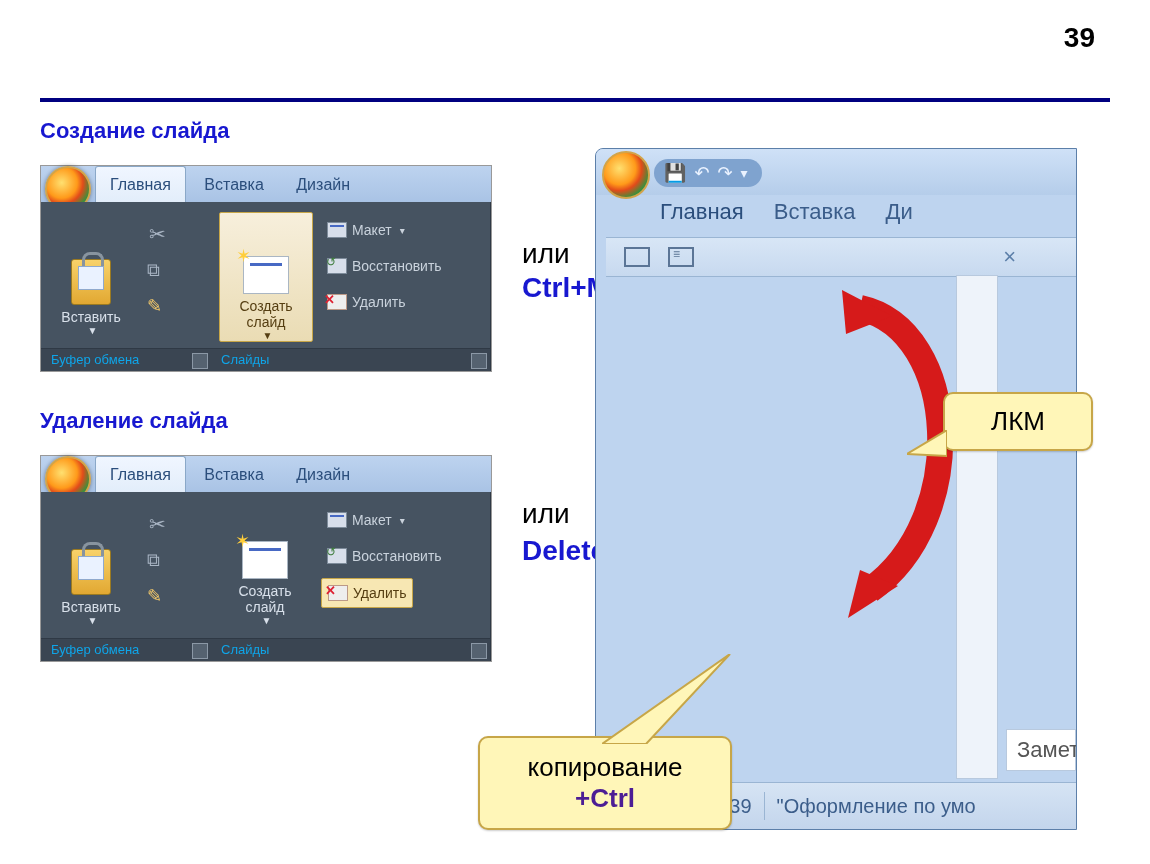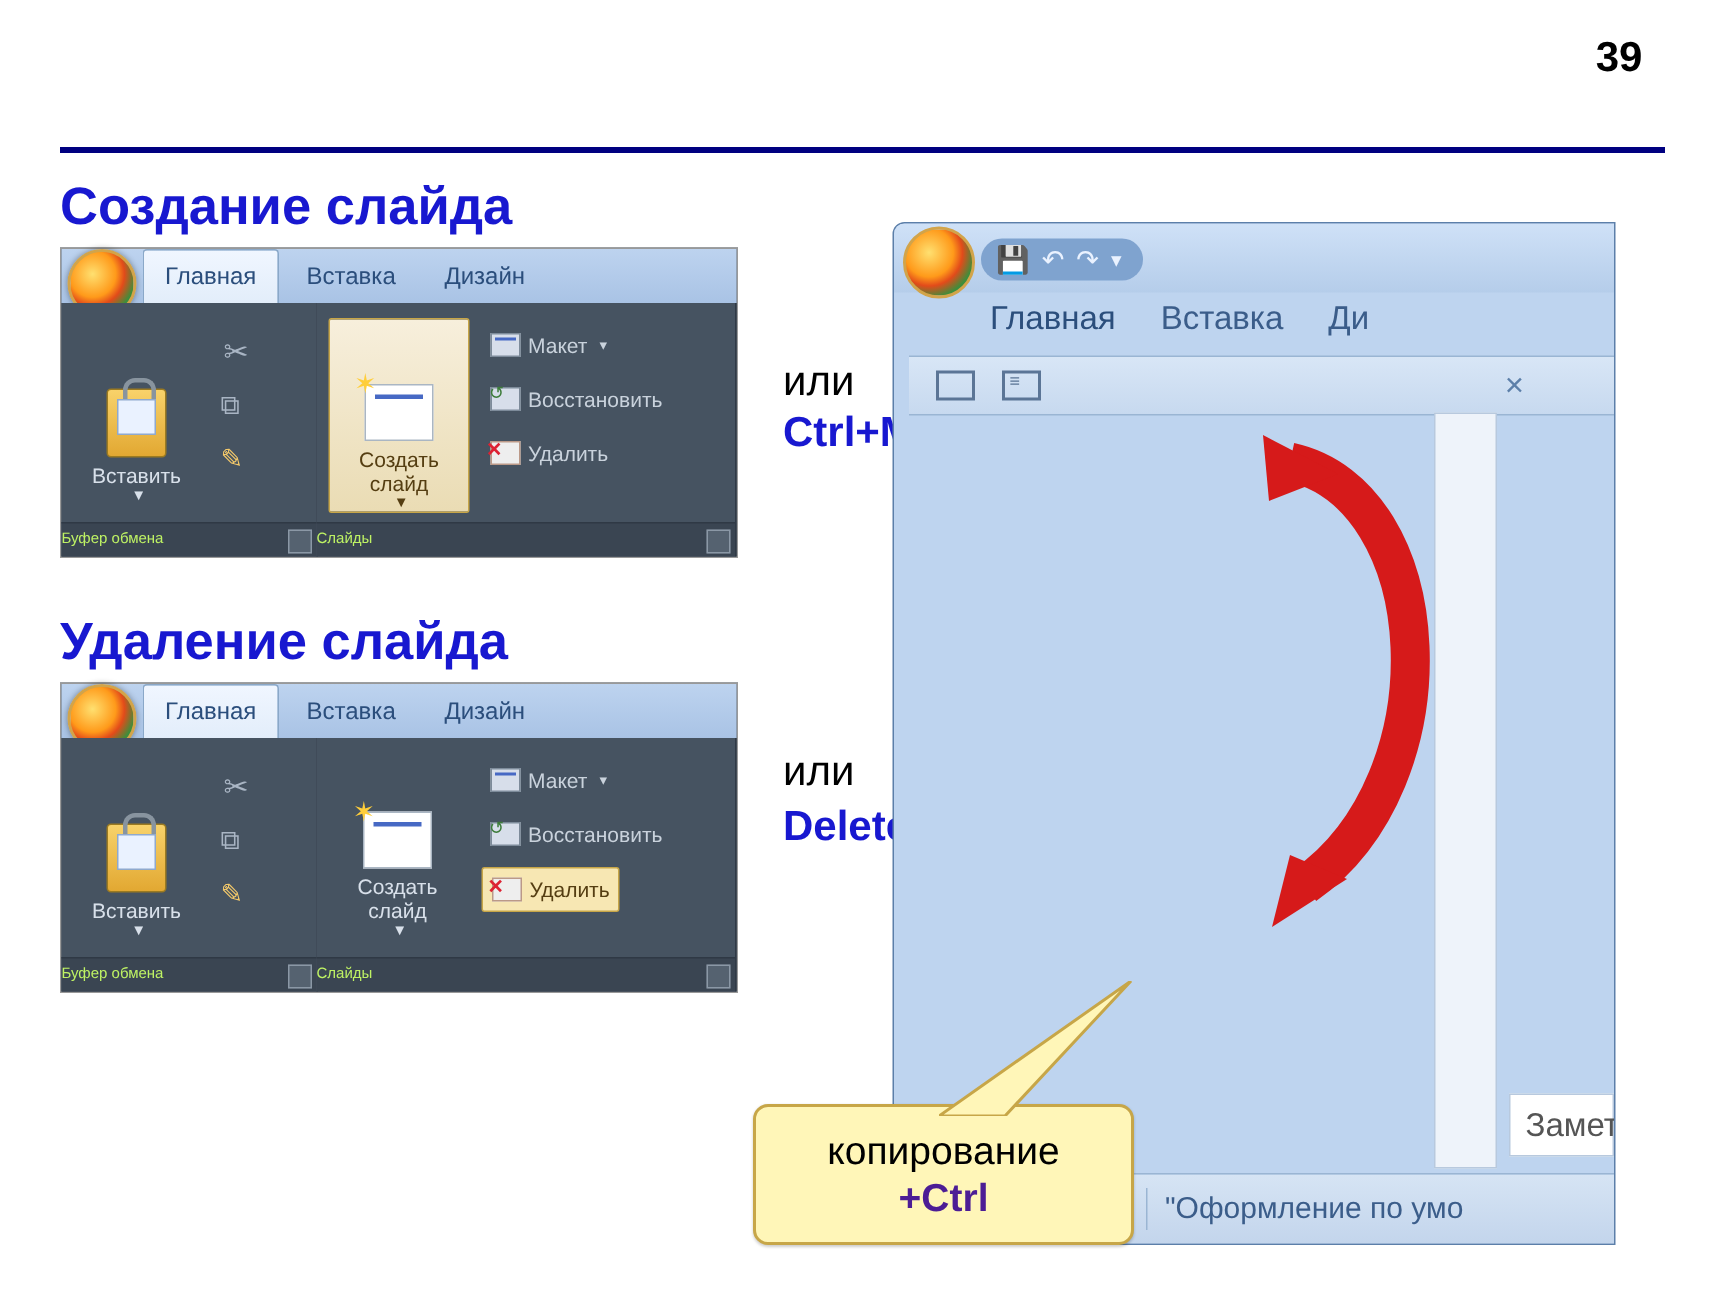--- a/index.html
+++ b/index.html
@@ -1,34 +1,34 @@
 <!DOCTYPE html>
 <html><head>
 <meta charset="utf-8">
 <style>
   html,body{margin:0;padding:0;background:#fff;font-family:Arial,Helvetica,sans-serif;}
   .page{position:relative;width:1150px;height:864px;overflow:hidden;}
   .page-number{position:absolute;top:22px;right:55px;font-size:28px;font-weight:bold;color:#000;}
   .title{position:absolute;top:48px;left:40px;font-size:36px;font-weight:bold;color:#000;}
   .hr{position:absolute;top:98px;left:40px;right:40px;height:4px;background:#000080;}
-  .subtitle{position:absolute;font-size:35px;font-weight:bold;color:#1818d0;}
+  .subtitle{position:absolute;font-size:22px;font-weight:bold;color:#1818d0;}
   .or-text{position:absolute;font-size:28px;color:#000;}
   .shortcut{position:absolute;font-size:28px;font-weight:bold;color:#1818d0;}
   
   .ribbon{position:absolute;width:450px;height:205px;background:#3e4a57;border:1px solid #999;}
   .tabrow{position:absolute;top:0;left:0;right:0;height:36px;background:linear-gradient(#bdd3ef,#a9c3e5);padding-left:32px;}
   .office-btn{position:absolute;left:4px;top:0;width:42px;height:42px;border-radius:50%;
     background:radial-gradient(circle at 35% 35%,#ffe070,#ff9a1a 40%,#e24b1a 55%,#3b8f3b 75%,#2c5caa);
     border:2px solid #d2a44a;box-shadow:0 0 4px rgba(0,0,0,.4);}
   .tab{display:inline-block;height:36px;line-height:36px;padding:0 14px;font-size:16px;color:#2b4e7c;}
   .tab.active{background:linear-gradient(#f0f6ff,#e2edfa);border:1px solid #8aa8c8;border-bottom:none;border-radius:3px 3px 0 0;}
   .tabbar-inner{position:absolute;left:54px;top:0;}
   .group{position:absolute;top:36px;bottom:0;background:#465361;border-right:1px solid #2f3945;}
-  .group-label{position:absolute;bottom:0;left:0;right:0;height:22px;line-height:22px;padding:0 0;
-    font-size:10px;color:#bef264;background:#3a4552;border-top:1px solid #2f3945;}
+  .group-label{position:absolute;bottom:0;left:0;right:0;height:22px;line-height:22px;padding:0 10px;
+    font-size:13px;color:#0ea5e9;background:#3a4552;border-top:1px solid #2f3945;}
   .big-btn{position:absolute;display:flex;flex-direction:column;align-items:center;justify-content:flex-end;
     color:#d8e0ea;font-size:14px;}
   .small-btn{position:absolute;display:flex;align-items:center;gap:5px;color:#c9d2dc;font-size:14px;height:28px;padding:0 6px;}
   .small-btn.hl{background:#f7e7b3;border:1px solid #c7a648;color:#553e12;border-radius:2px;}
   .new-slide{background:linear-gradient(#f7efdc,#eadcb4);border:1px solid #c7a648;border-radius:2px;color:#553e12;}
   .dlg{position:absolute;bottom:2px;right:3px;width:14px;height:14px;border:1px solid #8b98a6;background:#556270;}
   
   .ico-clip{width:38px;height:44px;background:linear-gradient(#f8d26a,#e2a832);border:1px solid #9b7a20;border-radius:3px;position:relative;margin-bottom:4px;}
   .ico-clip::before{content:"";position:absolute;top:-8px;left:10px;width:16px;height:14px;border:3px solid #88949f;border-bottom:none;border-radius:8px 8px 0 0;}
   .ico-clip::after{content:"";position:absolute;top:6px;left:6px;right:6px;height:22px;background:#eaf2ff;border:1px solid #8fa9cd;}
@@ -230,21 +230,27 @@
       <span>"Оформление по умо</span>
     </div>
   </div>
 
   <svg class="red-arrow" style="top:290px;left:800px" width="190" height="340">
     <path d="M60 18 C160 40 170 230 70 300" stroke="#d61a1a" stroke-width="26" fill="none"></path>
     <polygon points="42,0 92,26 46,44" fill="#d61a1a"></polygon>
     <polygon points="48,328 98,296 60,280" fill="#d61a1a"></polygon>
   </svg>
 
-
-  <div class="callout" style="top:736px;left:502px;width:230px;padding:14px 10px">
+  <div class="callout" style="top:392px;left:943px;width:130px;padding:12px 8px">
+    <span>ЛКМ</span>
+    <svg style="position:absolute;left:-38px;top:36px" width="40" height="30">
+        <polygon points="40,0 40,26 0,24" fill="#fff6b8" stroke="#c7a648" stroke-width="2"></polygon>
+      </svg>
+  </div>
+
+  <div class="callout" style="top:736px;left:478px;width:230px;padding:14px 10px">
     <div>копирование</div>
     <div class="line2">+Ctrl</div>
     <svg style="position:absolute;right:-2px;top:-84px" width="130" height="90">
         <polygon points="0,90 44,90 128,0" fill="#fff6b8" stroke="#c7a648" stroke-width="2"></polygon>
       </svg>
   </div>
 </div>
 
 </body></html>

